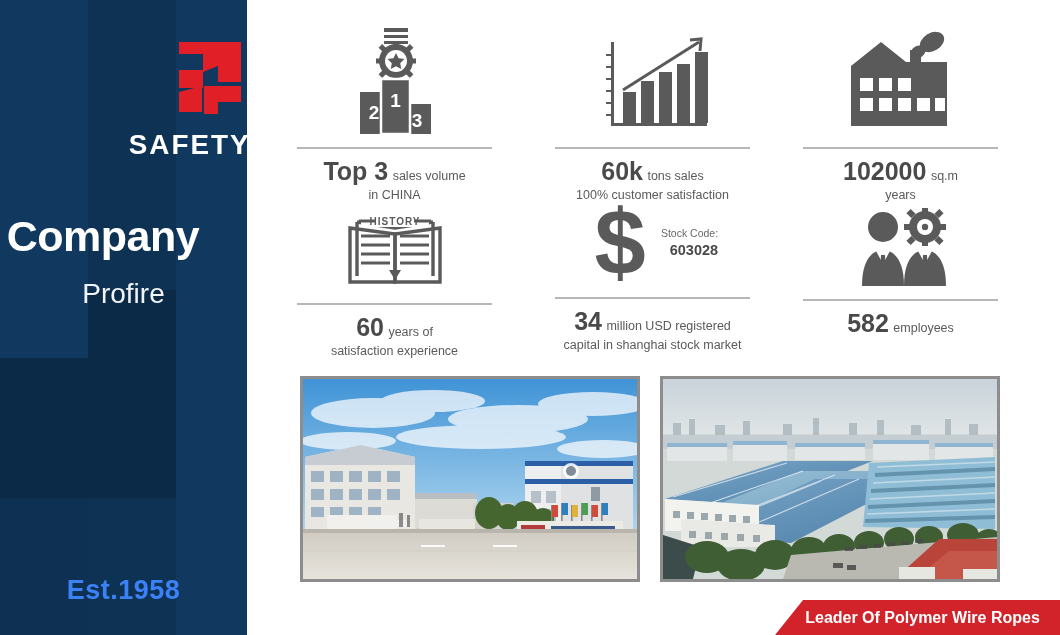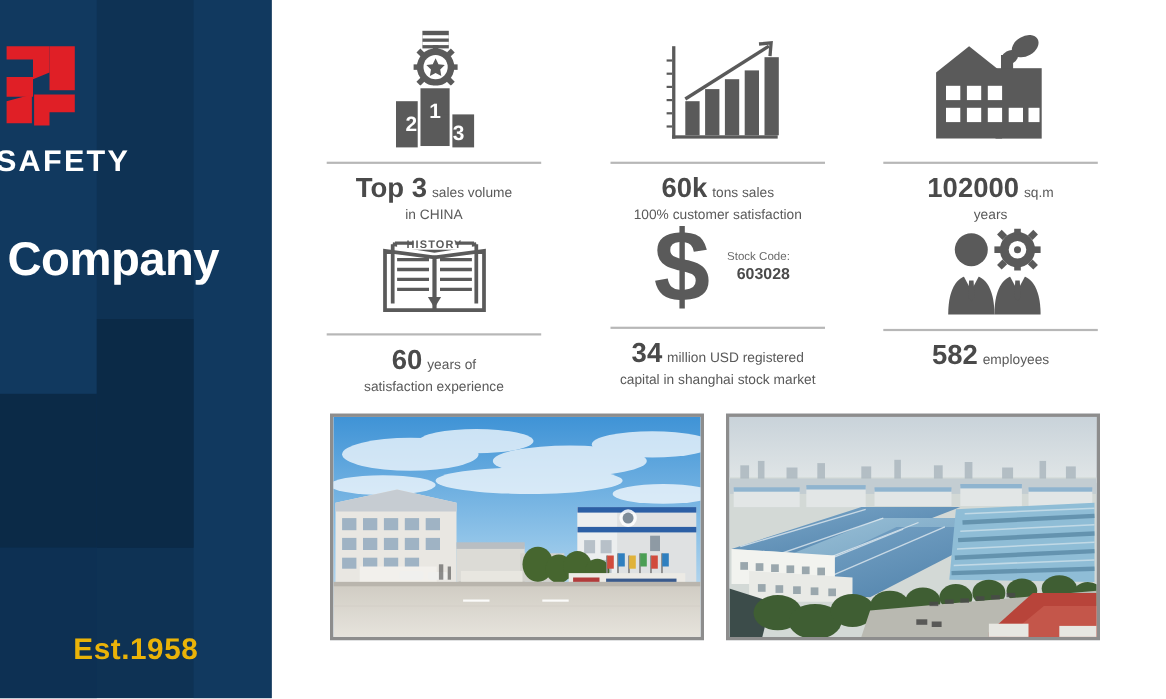--- a/index.html
+++ b/index.html
@@ -11,33 +11,33 @@
   .sidebar{position:absolute;left:0;top:0;width:247px;height:635px;
            background:#0e3254;overflow:hidden;}
   .sb-band{position:absolute;background:#11395f;}
   .sb-band.b1{left:0;top:0;width:88px;height:635px;}
   .sb-band.b2{left:176px;top:0;width:71px;height:635px;}
   .sb-dark{position:absolute;background:#0b2a47;}
   .sb-dark.d1{left:0;top:358px;width:88px;height:140px;}
   .sb-dark.d2{left:88px;top:290px;width:88px;height:208px;}
   .sb-dark.d3{left:0;top:498px;width:88px;height:137px;background:#0d3053;}
 
-  .logo-wrap{position:absolute;left:0;top:40px;width:247px;text-align:left;}
+  .logo-wrap{position:absolute;left:0;top:40px;width:247px;text-align:right;}
   .logo-mark{display:inline-block;width:74px;height:76px;position:relative;}
   .logo-mark svg{display:block;}
   .logo-word{margin-top:10px;font-size:27px;font-weight:bold;color:#ffffff;
              letter-spacing:2px;font-family:"Liberation Sans",sans-serif;
              transform:scaleX(1.03);}
 
   .sb-title{position:absolute;left:0;top:212px;width:206px;text-align:center;
             font-size:43px;font-weight:bold;color:#ffffff;letter-spacing:-0.5px;}
   .sb-sub{position:absolute;left:0;top:278px;width:247px;text-align:center;
           font-size:28px;color:#f0f4f8;font-weight:400;}
   .sb-est{position:absolute;left:0;top:575px;width:247px;text-align:center;
-          font-size:27px;font-weight:bold;color:#eab308;letter-spacing:0.5px;}
+          font-size:27px;font-weight:bold;color:#3b82f6;letter-spacing:0.5px;}
 
   
   .stats{position:absolute;left:247px;top:0;width:813px;height:365px;}
   .stat{position:absolute;width:195px;text-align:center;}
   .stat .icon{height:118px;display:flex;align-items:flex-end;justify-content:center;}
   .stat.row2 .icon{height:80px;}
   .stat .rule{width:195px;height:2px;background:#b7b7b7;margin:11px 0 0 0;}
   .stat .line1{margin-top:9px;line-height:1.05;color:#4f4f4f;}
   .stat .big{font-size:25px;font-weight:bold;color:#4a4a4a;}
   .stat .small{font-size:12.5px;color:#5a5a5a;}
@@ -87,20 +87,21 @@
           <path d="M45 2 L68 2 L68 42 L45 42 L45 26 Z" fill="#e01f26"></path>
           <path d="M6 30 L30 30 L30 48 L6 48 Z" fill="#e01f26"></path>
           <path d="M6 52 L29 46 L29 72 L6 72 Z" fill="#e01f26"></path>
           <path d="M31 46 L68 46 L68 62 L45 62 L45 74 L31 74 Z" fill="#e01f26"></path>
         </svg>
       </span>
       <div class="logo-word">SAFETY</div>
     </div>
 
     <div class="sb-title">Company</div>
+    <div class="sb-sub">Profire</div>
     <div class="sb-est">Est.1958</div>
   </div>
 
   <div class="stats">
 
     <div class="stat s1">
       <div class="icon">
         <svg width="112" height="112" viewBox="0 0 112 112">
           <rect x="45" y="4" width="24" height="16" fill="#5a5a5a"></rect>
           <rect x="45" y="8" width="24" height="3" fill="#ffffff"></rect>
@@ -544,14 +545,17 @@
         <rect x="238" y="162" width="8" height="4"></rect>
           <rect x="252" y="160" width="8" height="4"></rect>
       </g>
       <g fill="#3a3a3a" opacity=".75">
         <rect x="170" y="184" width="10" height="5"></rect>
         <rect x="184" y="186" width="9" height="5"></rect>
       </g>
     </svg>
   </div>
 
+  <div class="banner">
+    <span>Leader Of Polymer Wire Ropes</span>
+  </div>
 
 </div>
 
 </body></html>

